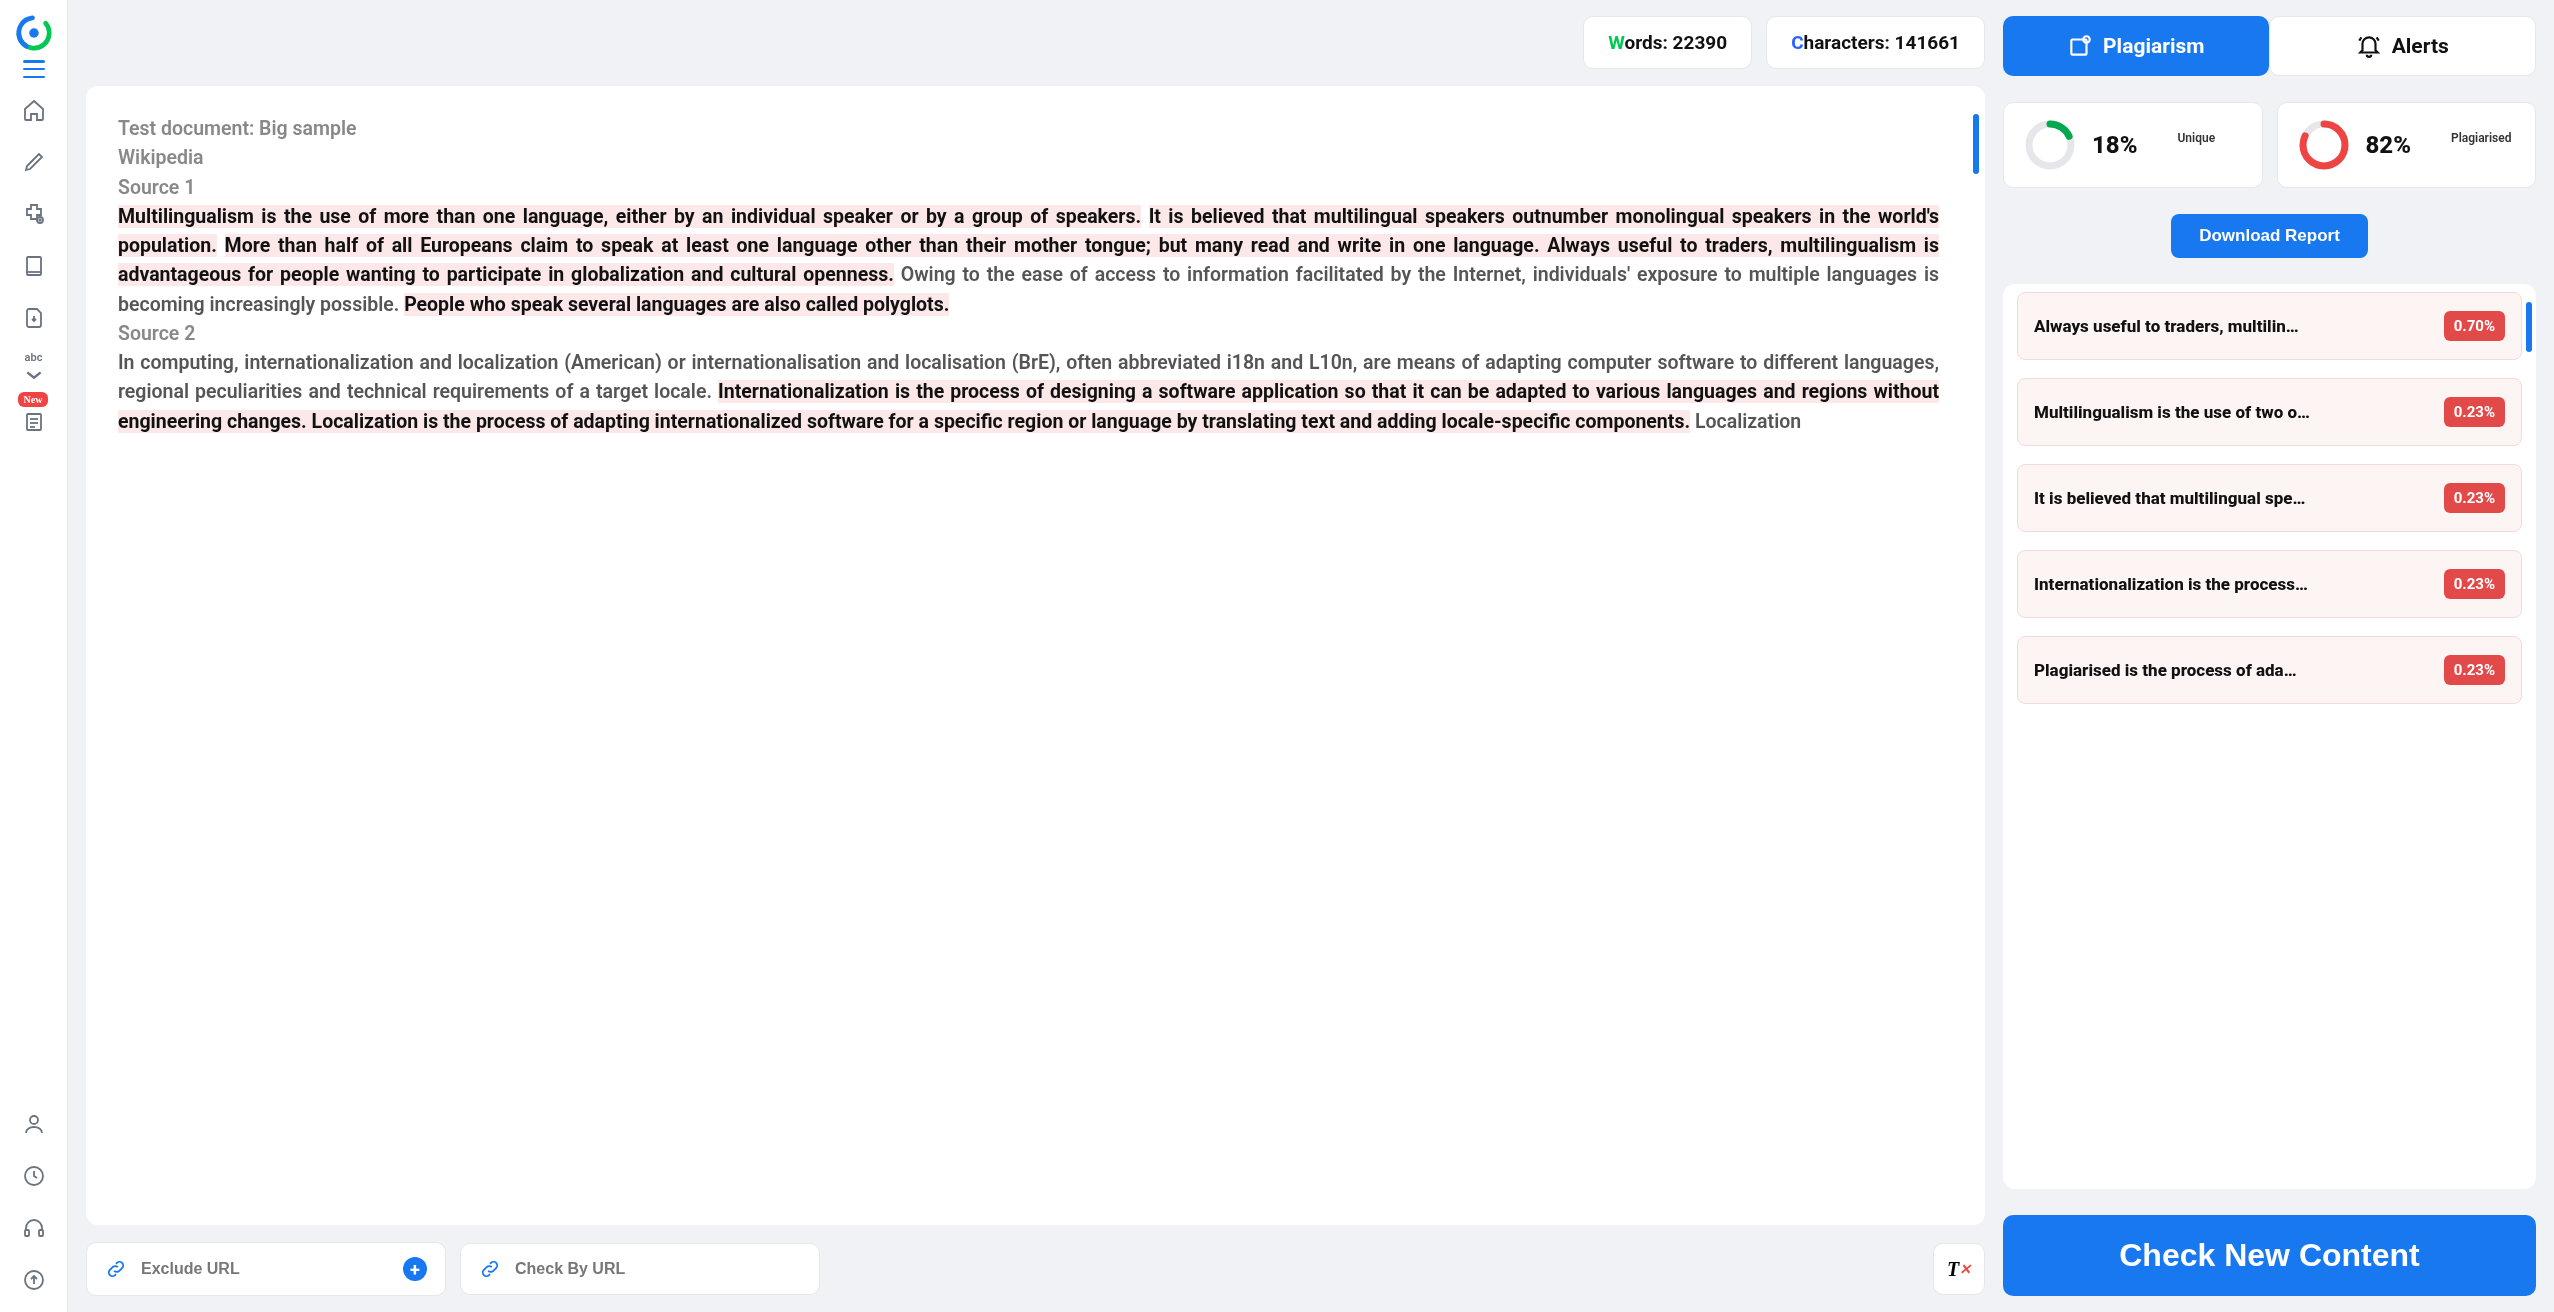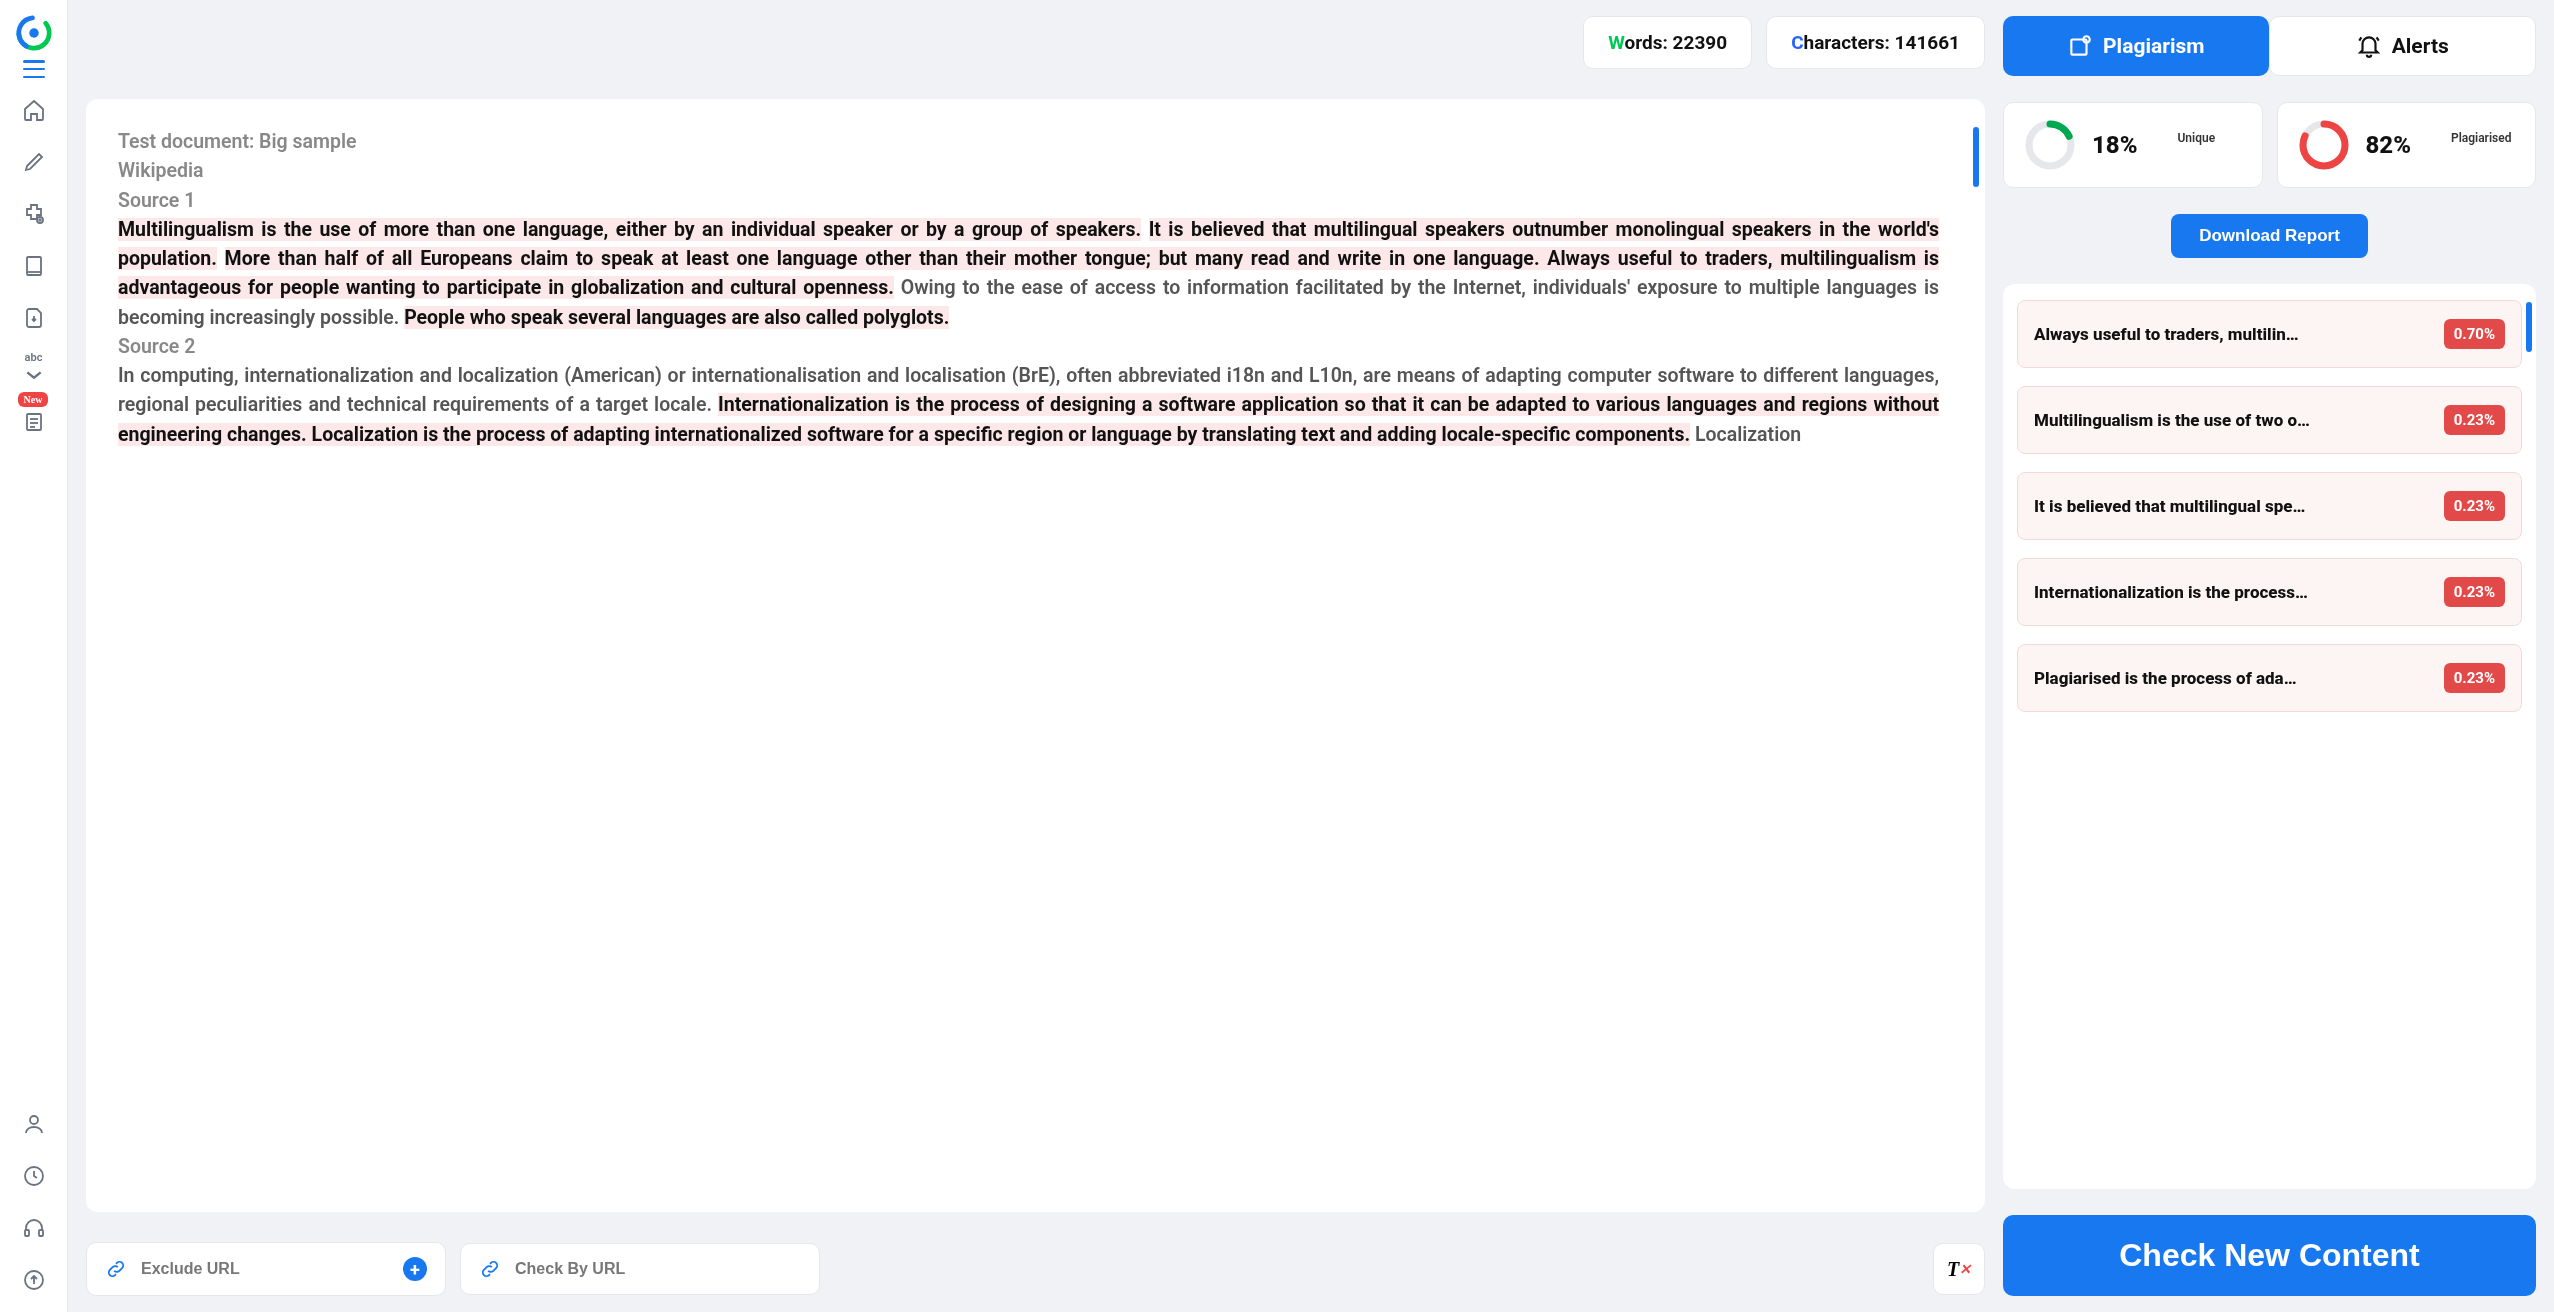--- a/index.html
+++ b/index.html
@@ -9,21 +9,21 @@
 .logo { width: 38px; height: 38px; margin-bottom: 8px; }
 .hamburger { width: 22px; height: 18px; display: flex; flex-direction: column; justify-content: space-between; cursor: pointer; margin-bottom: 20px; }
 .hamburger span { height: 2.5px; background: #1878f0; border-radius: 2px; width: 100%; }
 .nav-items { display: flex; flex-direction: column; gap: 28px; align-items: center; flex: 1; }
 .nav-icon { width: 24px; height: 24px; color: #6b7280; cursor: pointer; display: flex; align-items: center; justify-content: center; position: relative; }
 .nav-icon svg { width: 24px; height: 24px; stroke: #6b7280; fill: none; stroke-width: 1.8; }
 .new-badge { position: absolute; top: -18px; left: -4px; background: #ef4444; color: #fff; font-size: 10px; font-weight: 700; padding: 2px 6px; border-radius: 6px; font-family: Liberation Serif, serif; }
 .abc-icon { font-size: 11px; font-weight: 600; color: #6b7280; text-align: center; line-height: 1; }
 .bottom-nav { display: flex; flex-direction: column; gap: 28px; align-items: center; padding-bottom: 20px; }
 .main { flex: 1; display: flex; gap: 18px; padding: 16px 18px 16px 18px; overflow: hidden; }
-.content-col { flex: 1; display: flex; flex-direction: column; gap: 30px; min-width: 0; }
+.content-col { flex: 1; display: flex; flex-direction: column; gap: 17px; min-width: 0; }
 .header-row { display: flex; justify-content: flex-end; gap: 14px; }
 .stat-box { background: #fff; border: 1px solid #e5e7eb; border-radius: 10px; padding: 14px 24px; font-size: 19px; font-weight: 700; color: #111; }
 .stat-box .w { color: #00c853; }
 .stat-box .c { color: #2962ff; }
 .editor { flex: 1; background: #fff; border-radius: 12px; padding: 28px 32px; position: relative; overflow: hidden; }
 .editor-content { height: calc(100% - 8px); overflow-y: auto; padding-right: 14px; font-size: 19.5px; line-height: 1.5; color: #555; font-weight: 600; text-align: justify; }
 .editor-content .title { color: #888; }
 .editor-content .plagd { background: #fce8e8; color: #111; font-weight: 700; }
 .editor-content p { margin: 0; }
 .scroll-ind { position: absolute; right: 6px; top: 28px; width: 6px; height: 60px; background: #1878f0; border-radius: 3px; }
@@ -46,21 +46,21 @@
 .tab.active svg { stroke: #fff; fill: none; }
 .tab.inactive svg { stroke: #111; fill: none; }
 .score-row { display: flex; gap: 14px; }
 .score-card { flex: 1; background: #fff; border: 1px solid #e5e7eb; border-radius: 10px; padding: 14px 18px; display: flex; align-items: center; gap: 14px; }
 .donut { width: 56px; height: 56px; flex-shrink: 0; }
 .score-txt { display: flex; flex-direction: row; }
 .score-pct { font-size: 24px; font-weight: 800; color: #111; }
 .score-lbl { font-size: 12px; font-weight: 600; color: #333; margin-left: 40px; }
 .download-row { display: flex; justify-content: center; }
 .download-btn { background: #1878f0; color: #fff; border: none; border-radius: 8px; padding: 12px 28px; font-size: 17px; font-weight: 700; cursor: pointer; }
-.matches { flex: 1; background: #fff; border-radius: 12px; padding: 16px 14px; overflow-y: auto; position: relative; }
+.matches { flex: 1; background: #fff; border-radius: 12px; padding: 8px 14px; overflow-y: auto; position: relative; }
 .match-item { background: #fdf4f4; border: 1px solid #f3dada; border-radius: 8px; padding: 18px 16px; display: flex; justify-content: space-between; align-items: center; margin-bottom: 18px; cursor: pointer; }
 .match-txt { font-size: 17px; font-weight: 800; color: #111; flex: 1; overflow: hidden; text-overflow: ellipsis; white-space: nowrap; padding-right: 10px; }
 .match-pct { background: #e24a4a; color: #fff; font-size: 15px; font-weight: 700; padding: 6px 10px; border-radius: 6px; flex-shrink: 0; }
 .scroll-ind2 { position: absolute; right: 4px; top: 18px; width: 6px; height: 50px; background: #1878f0; border-radius: 3px; }
 .check-btn { background: #1878f0; color: #fff; border: none; border-radius: 10px; padding: 22px; font-size: 32px; font-weight: 700; cursor: pointer; }
 </style>
 </head>
 <body>
 
 <div class="app">

